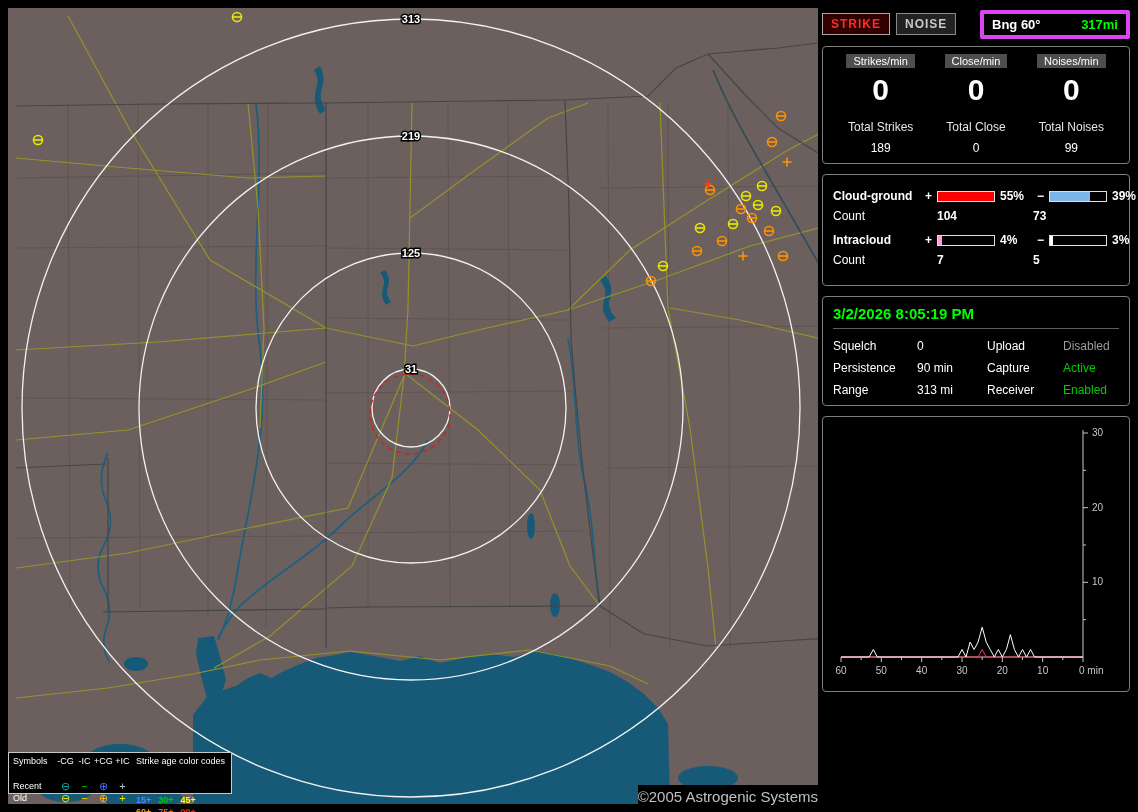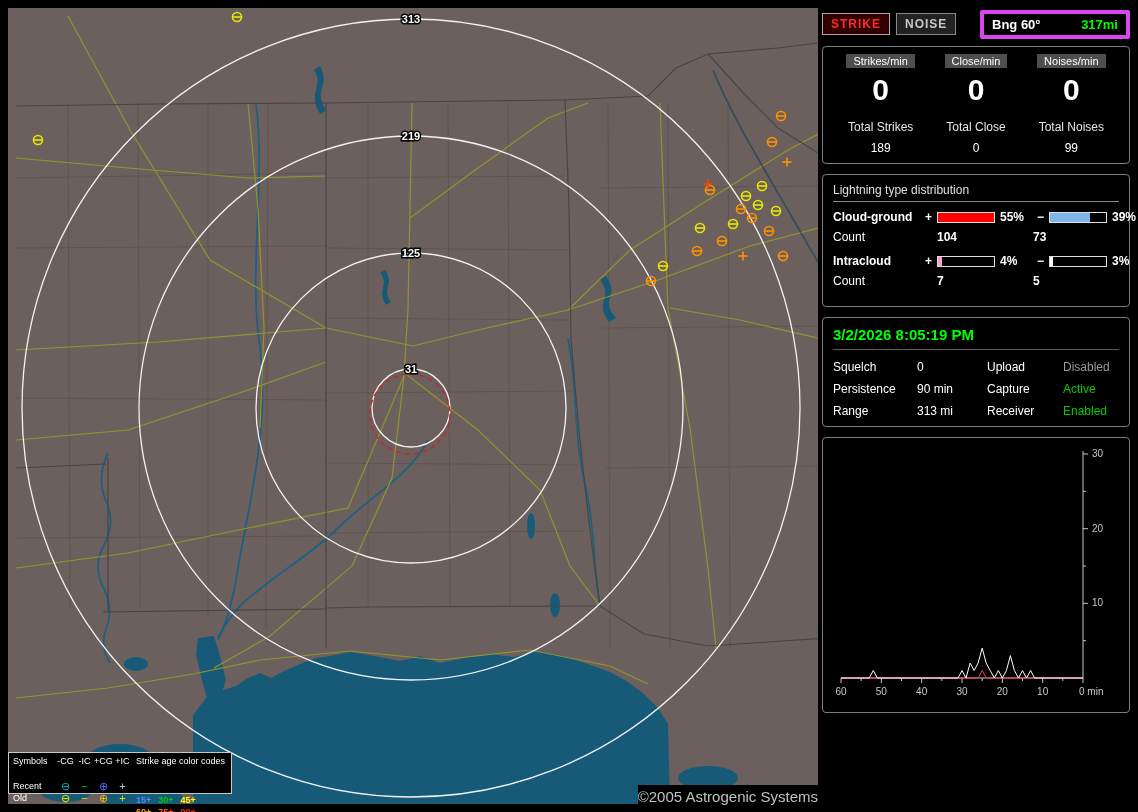--- a/index.html
+++ b/index.html
@@ -306,21 +306,20 @@
       </div>
       <div class="rate-col">
         <span class="chip">Noises/min</span>
         <div class="rate-value">0</div>
         <div class="total-label">Total Noises</div>
         <div class="total-value">99</div>
       </div>
     </div>
 
     <div class="box dist-box">
-      <div class="dist-title">Lightning type distribution</div>
       <div class="dist-row">
         <span class="dist-name">Cloud-ground</span>
         <span class="sign">+</span>
         <span class="bar">
             <span class="fill" id="bar-cg-plus" style="width: 100%; background: rgb(255, 0, 0);"></span>
           </span>
         <span class="pct">55%</span>
         <span class="sign">−</span>
         <span class="bar">
             <span class="fill" id="bar-cg-minus" style="width: 70.9091%; background: rgb(125, 182, 232);"></span>

